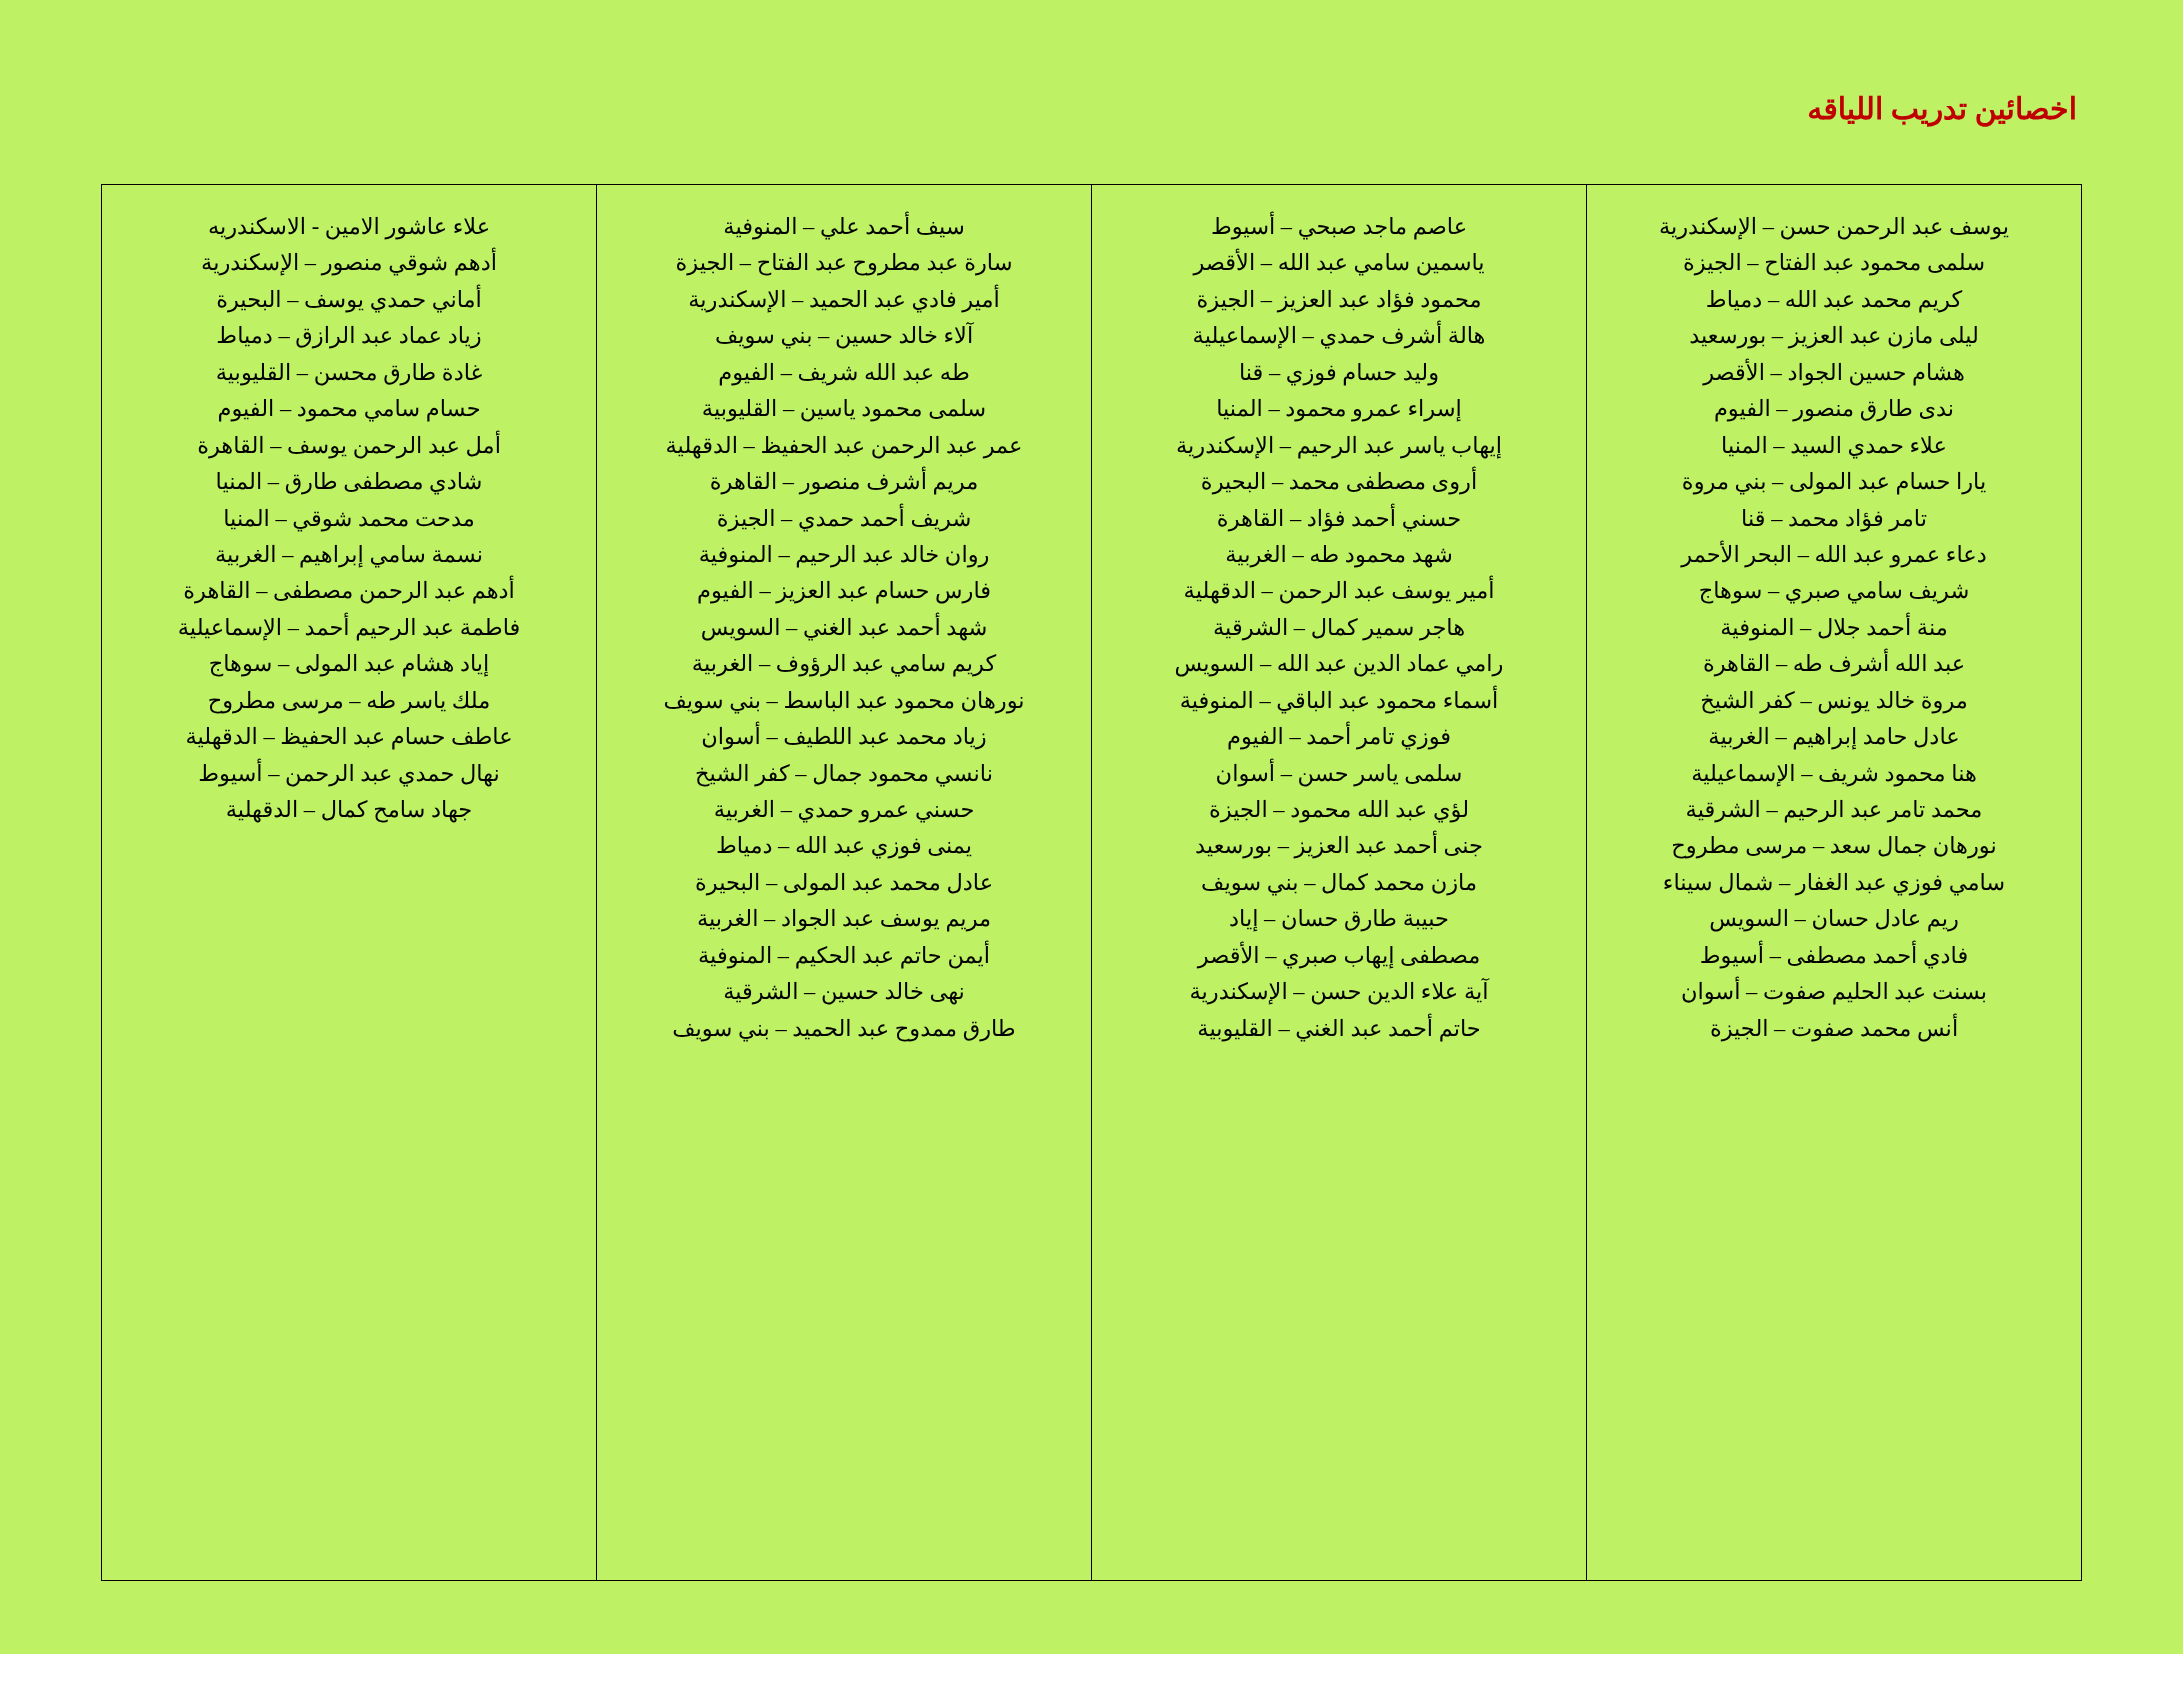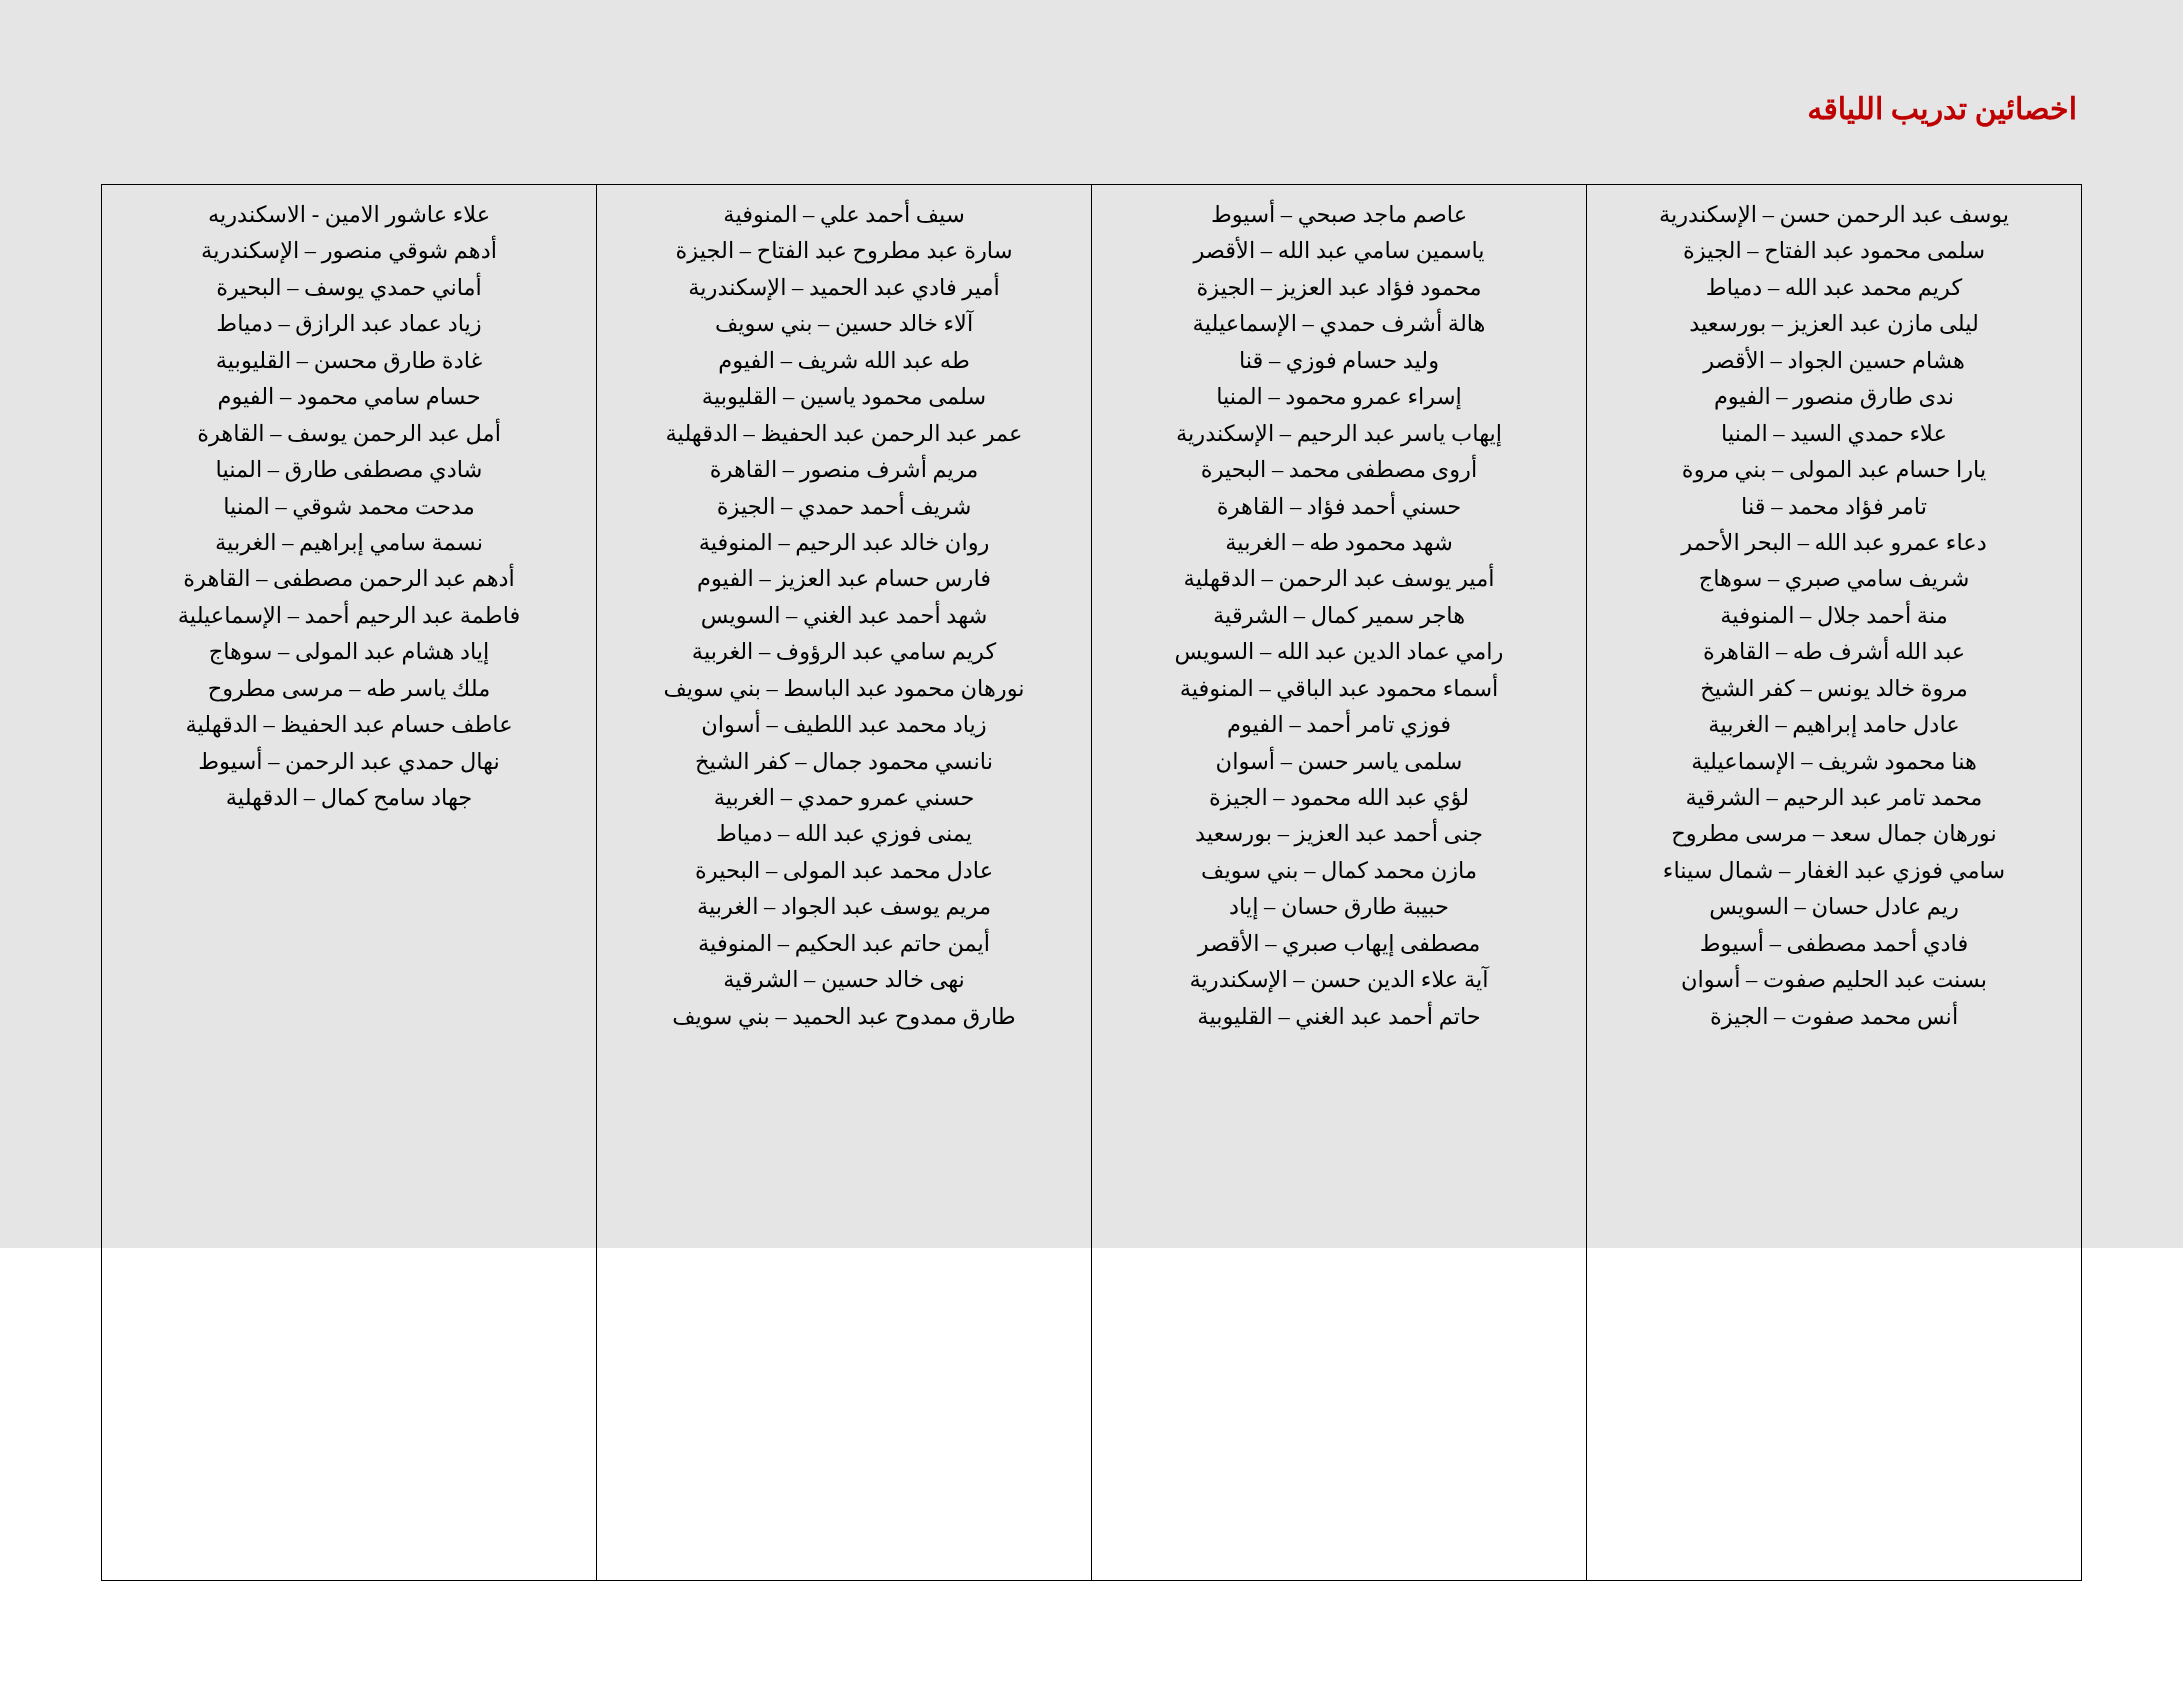--- a/index.html
+++ b/index.html
@@ -11,23 +11,23 @@
   body {
     width: 2183px;
     height: 1687px;
     font-family: "Liberation Serif", "DejaVu Serif", serif;
     color: #000000;
     overflow: hidden;
   }
   .page {
     position: relative;
     width: 2183px;
-    height: 1248px;
+    height: 1654px;
     box-sizing: border-box;
-    background: #e5e5e5;
+    background: #bef264;
     text-decoration: underline;
   }
   .doc-title {
     position: absolute;
     top: 91px;
     right: 106px;
     font-size: 30px;
     font-weight: bold;
     color: #c00000;
     letter-spacing: 0px;
@@ -49,21 +49,21 @@
   }
   table.names-table td.col {
     border: 1.3px solid #000000;
     vertical-align: top;
     padding: 12px 14.6px 20px 14.6px;
     width: 25%;
     height: 1363px;
   }
   ul.name-list {
     list-style: none;
-    margin: 0;
+    margin: 12px;
     padding: 0;
   }
   ul.name-list li {
     font-size: 22.5px;
     line-height: 1.62;
     text-align: center;
     white-space: nowrap;
     color: #000000;
     font-family: "Liberation Serif", "DejaVu Serif", serif;
   }

